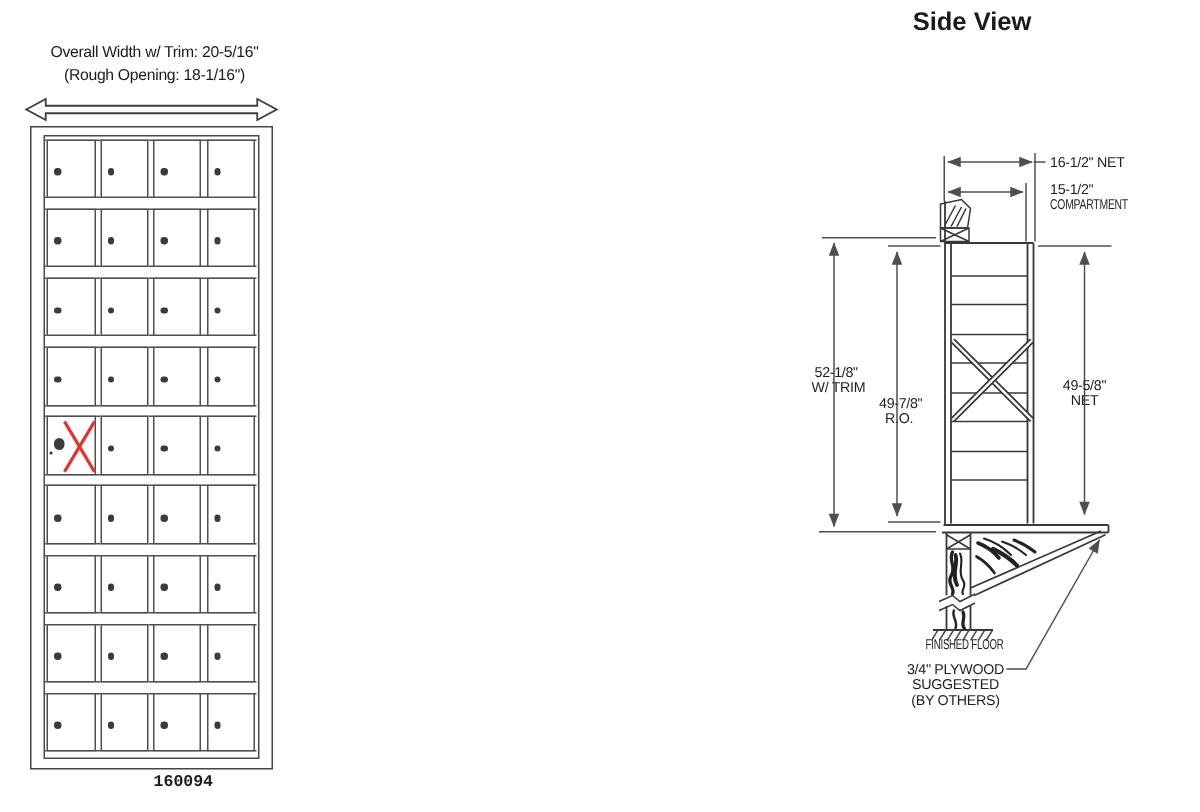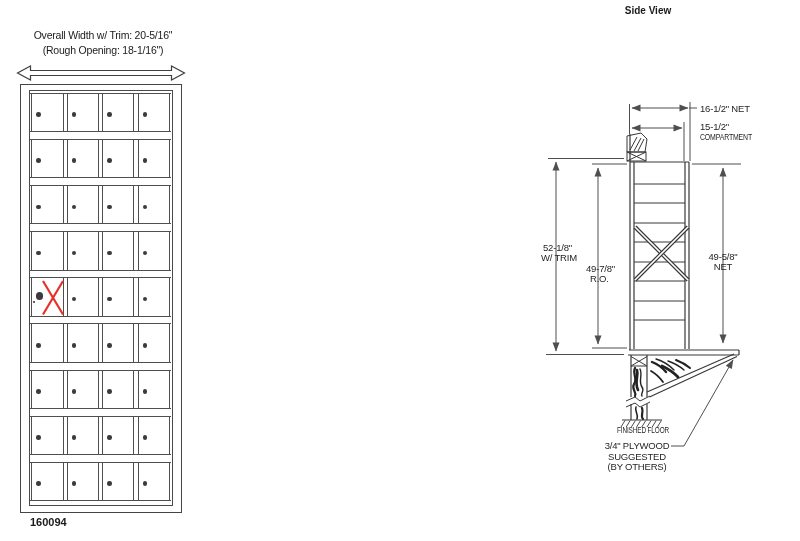--- a/index.html
+++ b/index.html
@@ -18,23 +18,23 @@
              border:1px solid #4a4a4a;box-sizing:border-box;background:#fff;}
   .rowline{position:absolute;left:0.5px;width:141px;height:1px;background:#4f4f4f;}
   .door{position:absolute;width:32.4px;height:39.4px;border:1px solid #4f4f4f;
         box-sizing:border-box;background:#fff;}
   .lock{position:absolute;left:4px;top:18.5px;width:4.6px;height:4.6px;border-radius:50%;
         background:#3b3b3b;}
   .door.crossed .lock{left:3.5px;top:14px;width:7.5px;height:7.5px;}
   .minidot{position:absolute;left:0.5px;top:22.5px;width:2.5px;height:2.5px;border-radius:50%;
         background:#2c2c2c;}
   .xmark{position:absolute;left:9.5px;top:2px;width:22px;height:35.5px;}
-  .fv-footer{left:30px;top:516px;width:130px;text-align:left;font-size:11px;font-weight:bold;}
+  .fv-footer{left:12px;top:516px;width:130px;text-align:right;font-size:11px;font-weight:bold;font-family:Liberation Mono, monospace;}
   
-  .sv-title{left:598px;top:5px;width:100px;text-align:center;font-size:10px;font-weight:bold;}
+  .sv-title{left:598px;top:5px;width:100px;text-align:center;font-size:17px;font-weight:bold;}
   #sideview-svg{left:540px;top:95px;}
   #sideview-svg text{font-family:"Liberation Sans",sans-serif;fill:#1f1f1f;font-size:9.5px;
                      letter-spacing:-0.2px;}
   .dl{stroke:#383838;stroke-width:1.2;fill:none;stroke-linecap:butt;}
   .dlt{stroke:#383838;stroke-width:1;fill:none;}
   .dim{stroke:#4f4f4f;stroke-width:1;fill:none;}
   .ext{stroke:#4f4f4f;stroke-width:1;fill:none;}
   .grain{stroke:#222;fill:none;stroke-linecap:round;}
 </style>
 </head>

